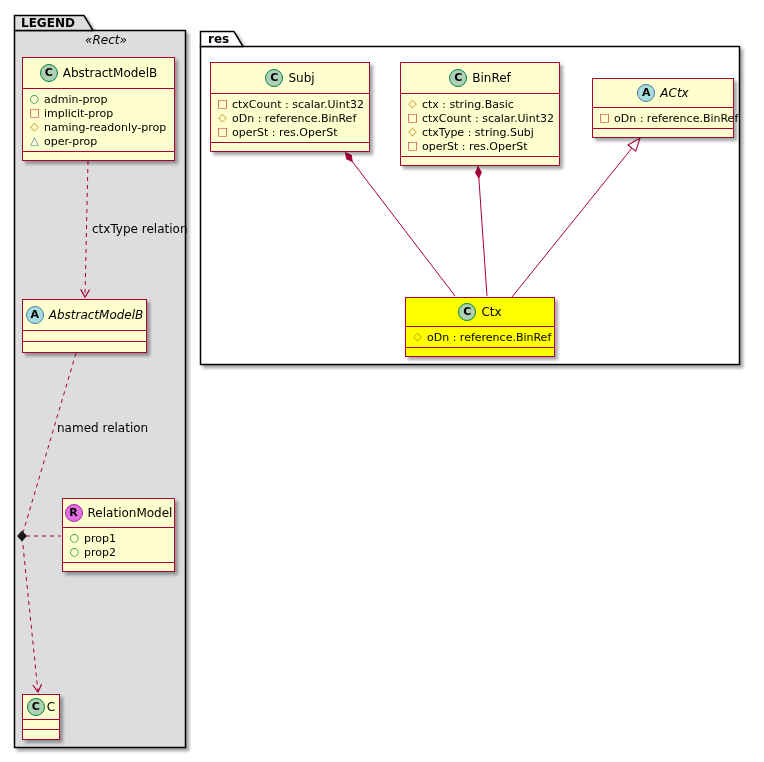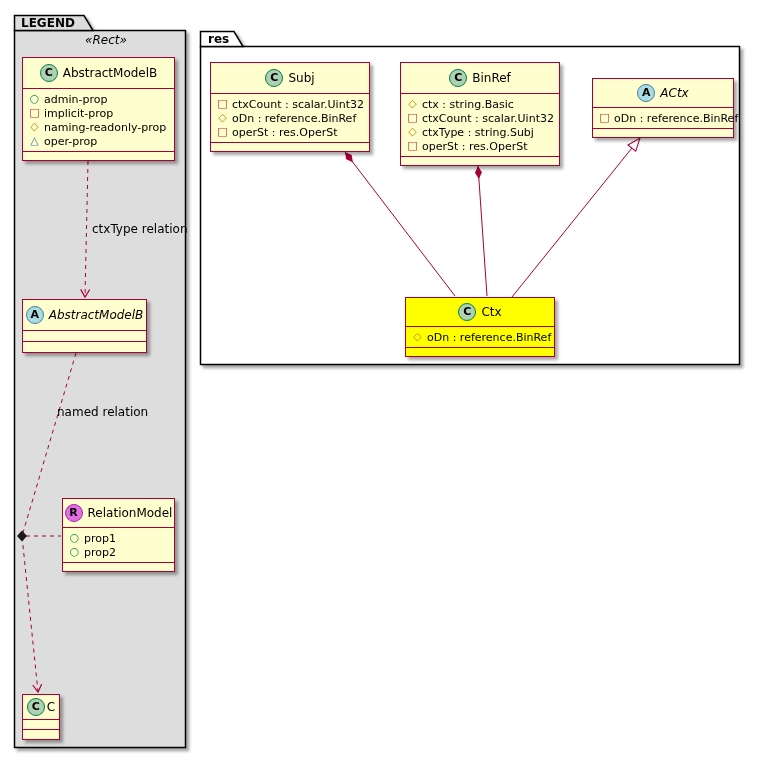--- a/index.html
+++ b/index.html
@@ -113,21 +113,21 @@
 
     <path d="M26,536 L61,536" stroke="#A80036" stroke-width="1" fill="none" stroke-dasharray="4,4"></path>
     <polygon points="22,530.5 27,536 22,541.5 17,536" fill="#1a1a1a"></polygon>
   </svg>
 
   <div class="pkg-title" style="left:21px; top:16px;">LEGEND</div>
   <div class="stereo">«Rect»</div>
   <div class="pkg-title" style="left:208px; top:32px;">res</div>
 
   <div class="edge-label" style="left:92px; top:222px;">ctxType relation</div>
-  <div class="edge-label" style="left:57px; top:405px;">named relation</div>
+  <div class="edge-label" style="left:57px; top:421px;">named relation</div>
 
   <div class="uml-class" style="left:22px; top:57px; width:153px;">
     <div class="uml-head">
       <span class="spot spot-class">C</span>
       <span class="cname">AbstractModelB</span>
     </div>
     <div class="uml-fields">
       <div class="prop">
         <span class="vis circle-public-icon"></span>
         <span>admin-prop</span>

